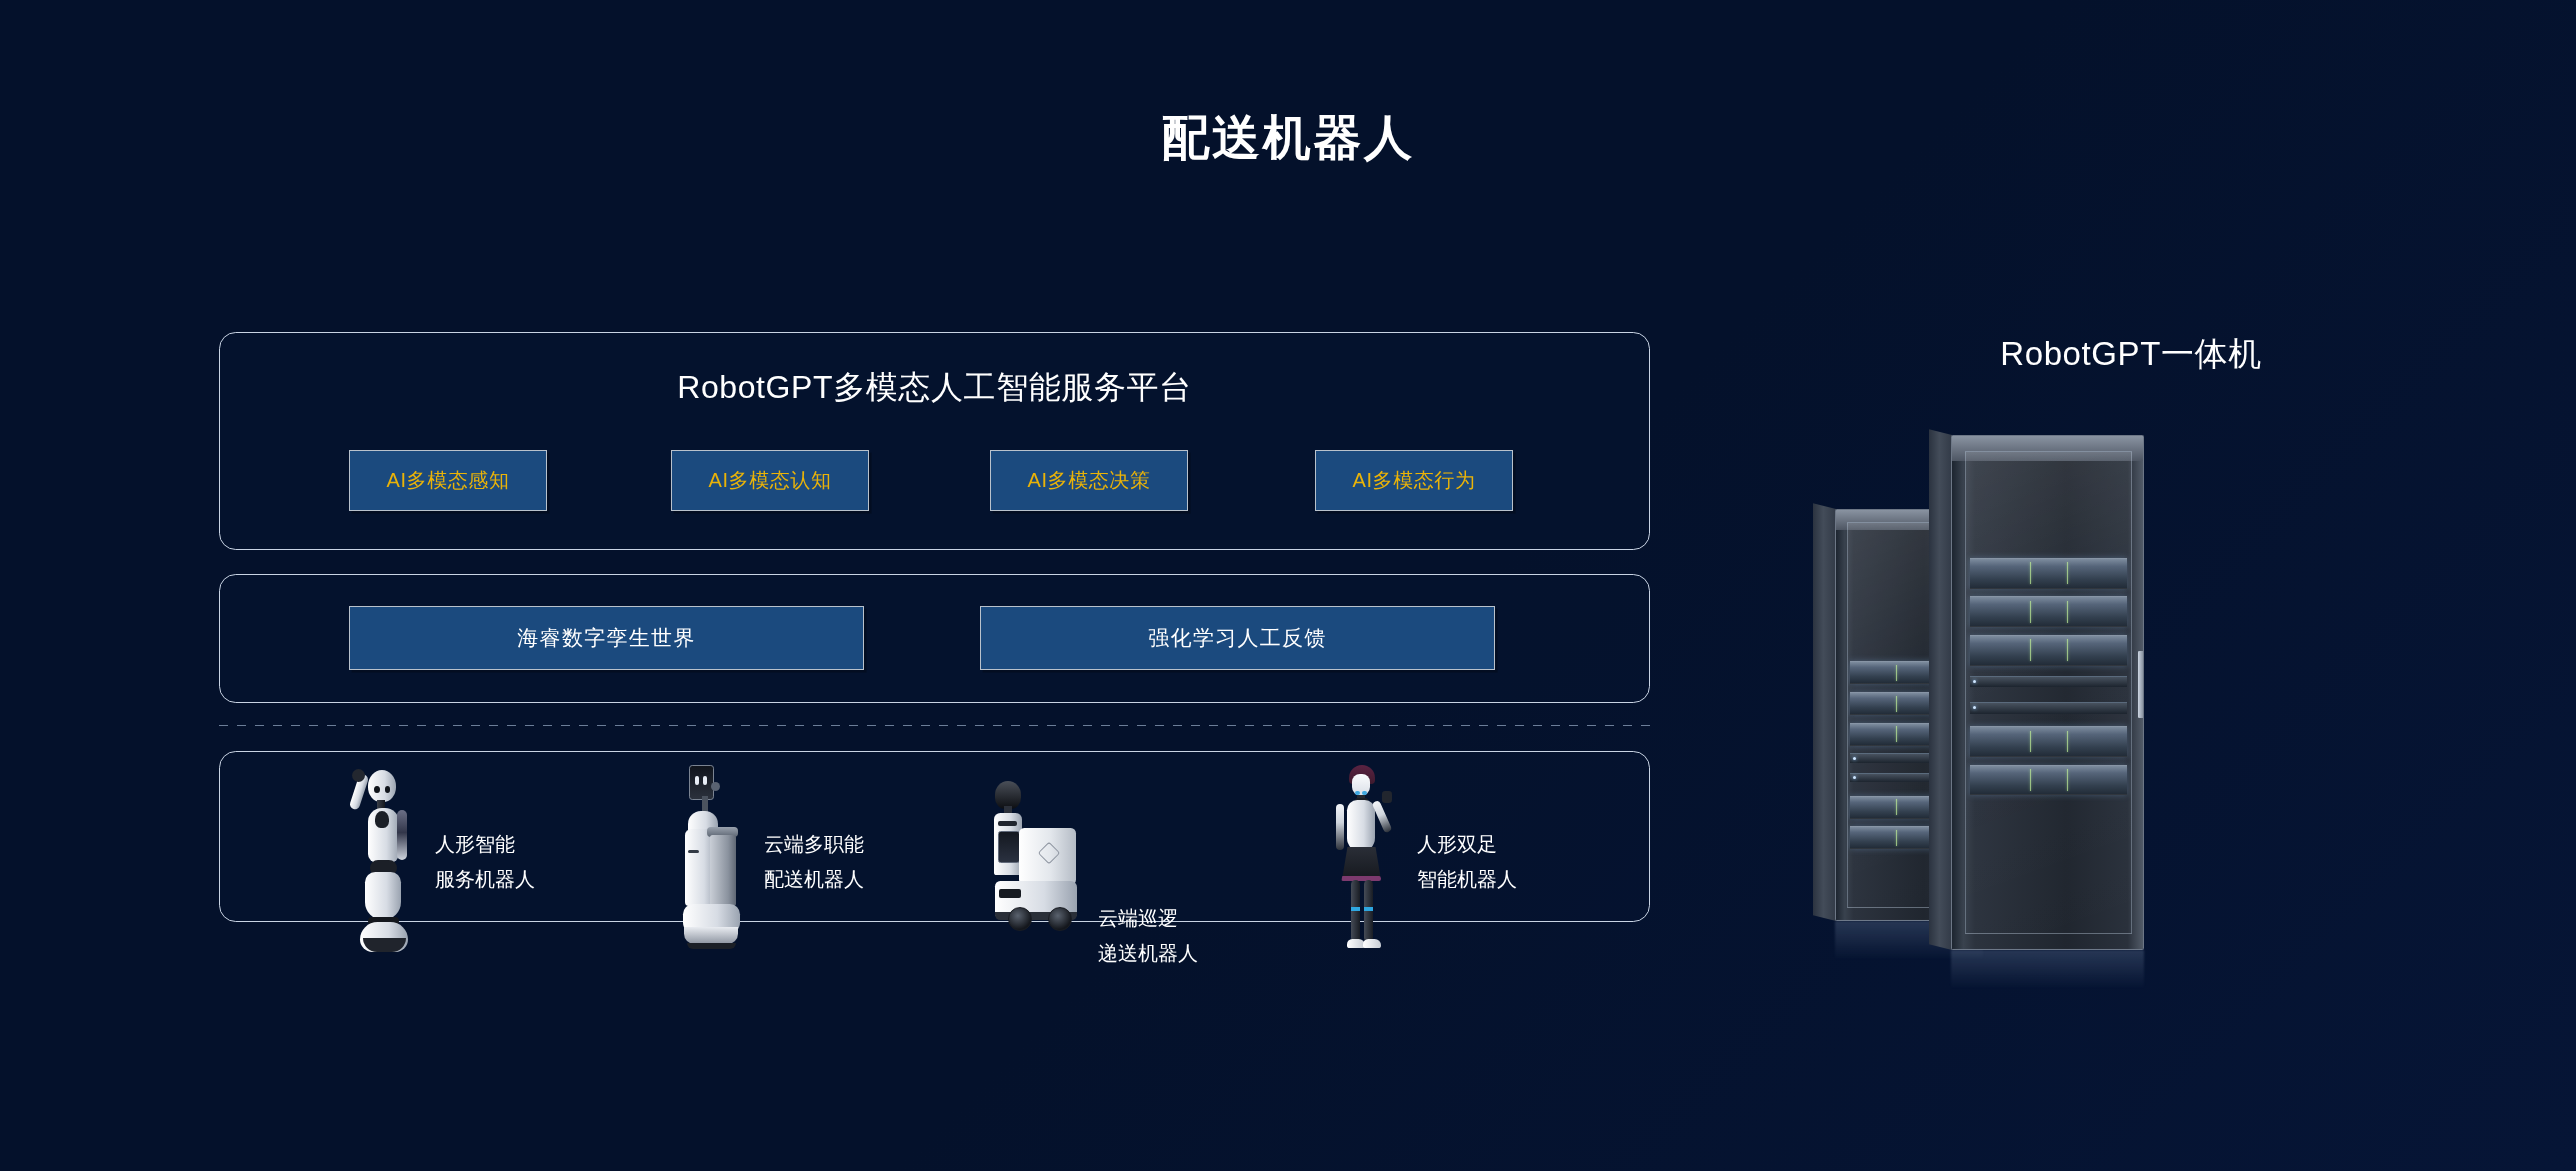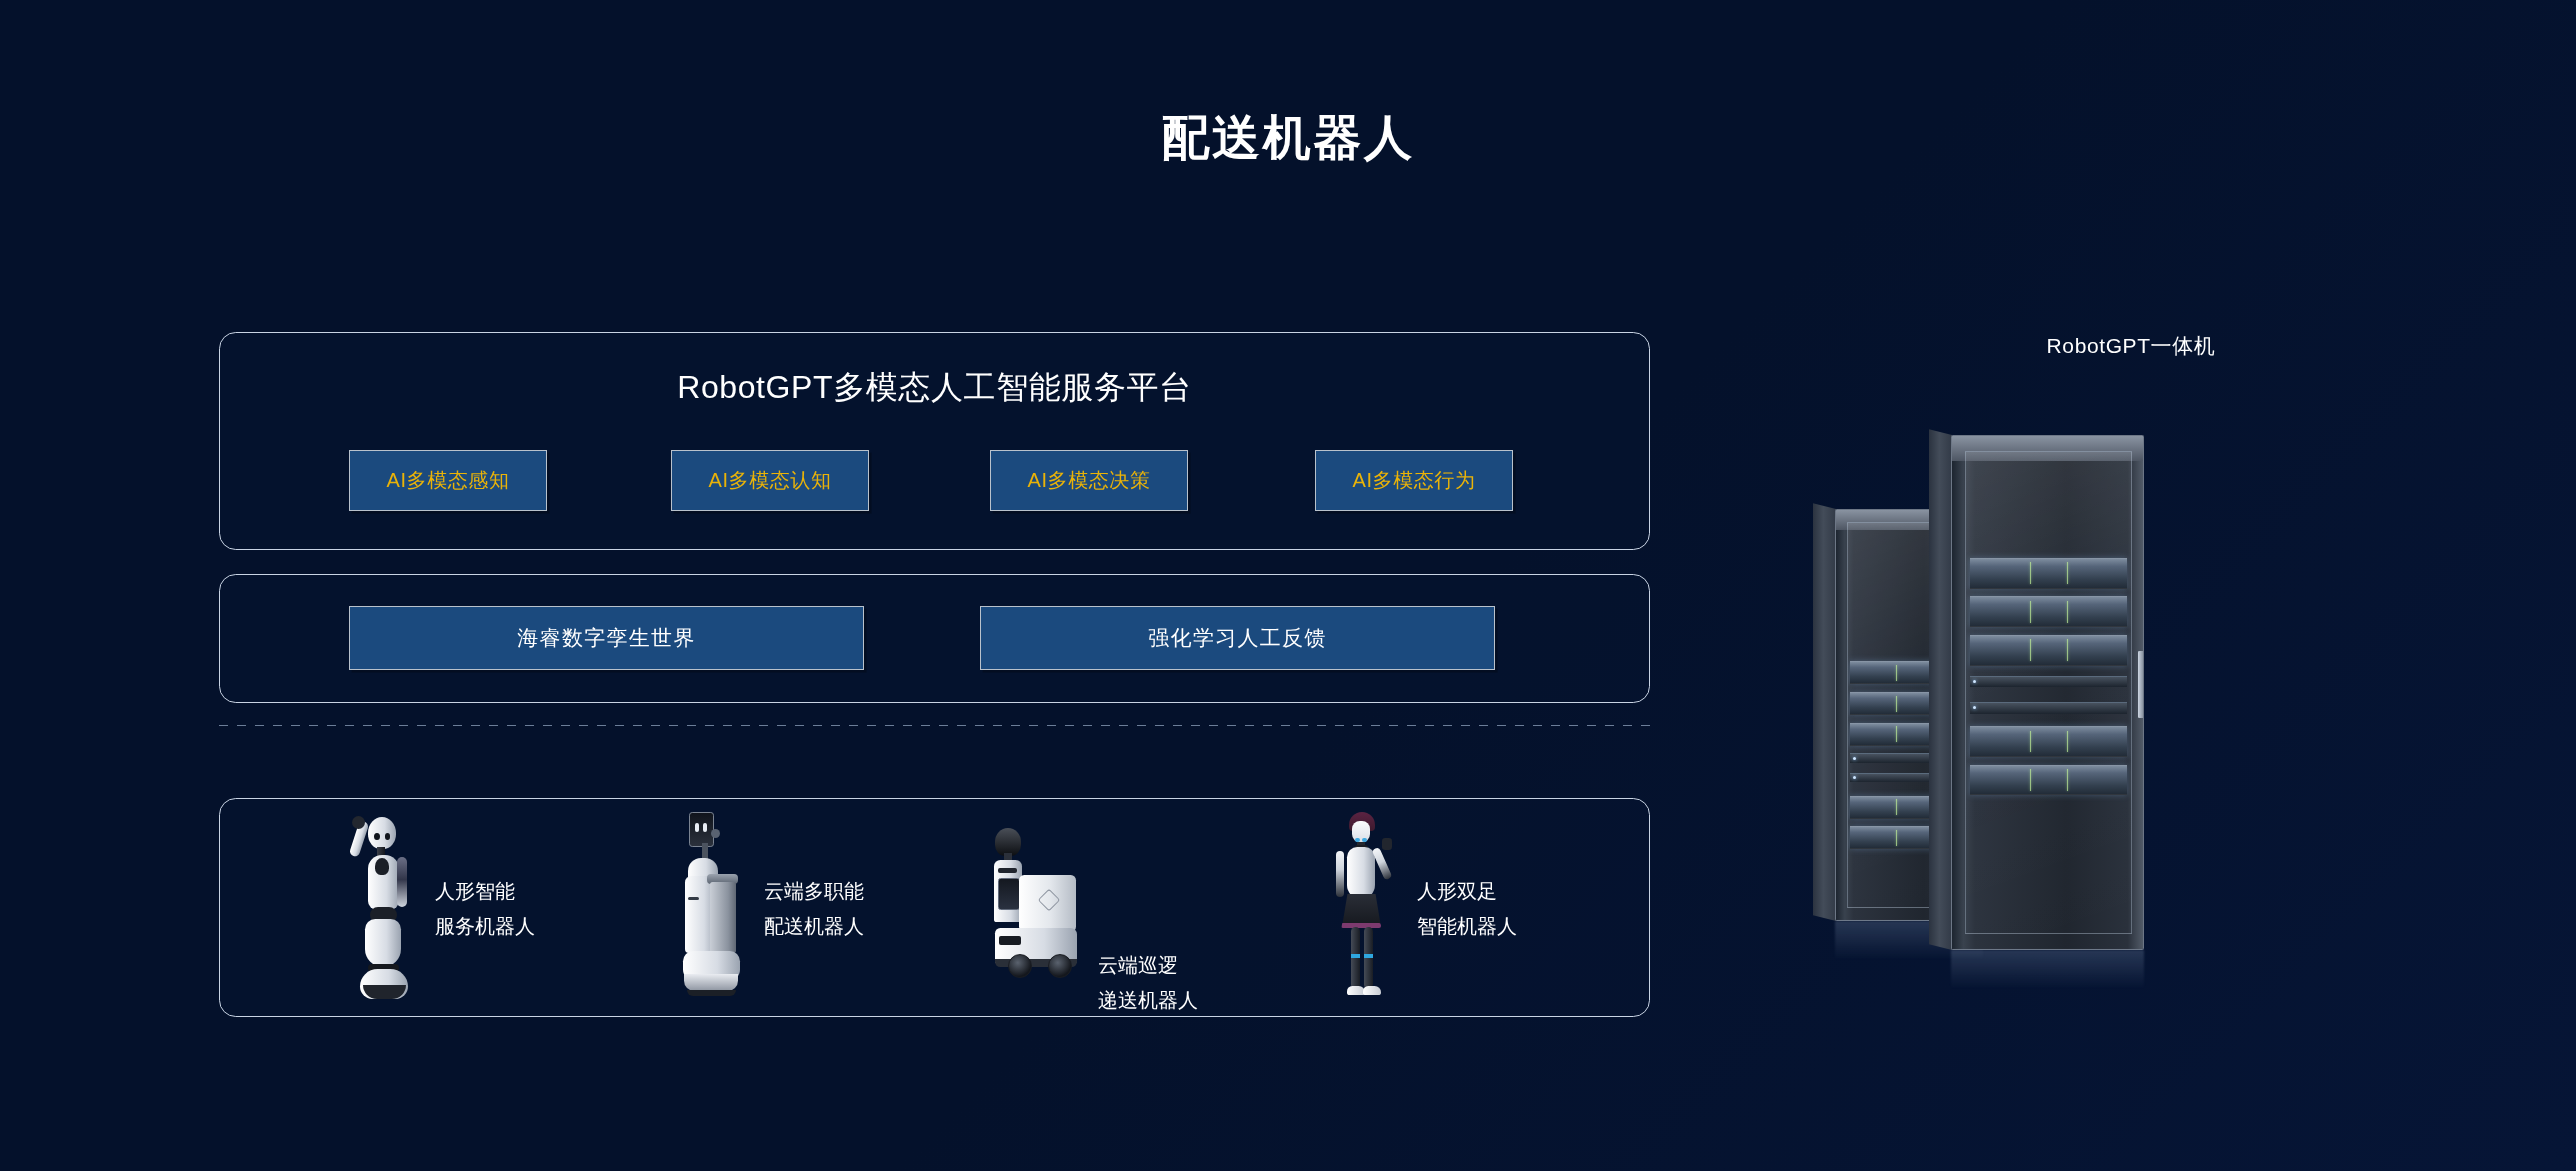--- a/index.html
+++ b/index.html
@@ -26,21 +26,21 @@
 
   .card{
     position:absolute;left:0;width:1431px;
     border:1.3px solid #c9d4e4;
     border-radius:16.7px;
     box-sizing:border-box;
     background:rgba(7,20,48,0.35);
   }
   #card-platform{top:0px;height:218px;}
   #card-engine{top:242px;height:129px;}
-  #card-robots{top:419px;height:219px;margin-top:47px;}
+  #card-robots{top:419px;height:171px;}
 
   .platform-title{
     position:absolute;left:0;right:0;top:33px;
     text-align:center;font-size:32px;font-weight:400;letter-spacing:0.6px;color:#ffffff;
   }
 
   .chip-row{position:absolute;left:0;right:0;top:117px;height:64px;}
   .chip{
     position:absolute;top:0;
     height:61px;
@@ -84,21 +84,21 @@
   .robot-item.r3{left:1104px;}
   .robot-art{position:relative;width:84px;height:193px;flex:0 0 auto;}
   .robot-label{
     margin-left:9px;font-size:20px;line-height:1.75;color:#ffffff;white-space:nowrap;
   }
 
   
   .right-col{position:absolute;left:1777px;top:332px;width:708px;height:708px;}
   .rack-title{
     position:absolute;left:0;right:0;top:0;text-align:center;
-    font-size:21px;color:#ffffff;letter-spacing:0.6px;
+    font-size:33px;color:#ffffff;letter-spacing:0.6px;
   }
   .rack-stage{position:absolute;left:52px;top:71px;width:386px;height:644px;}
 
   
   .cab{position:absolute;}
   .cab-small{
     left:6.4px;top:106px;width:148px;height:412px;
   }
   .cab-large{
     left:122px;top:32px;width:193px;height:515px;

